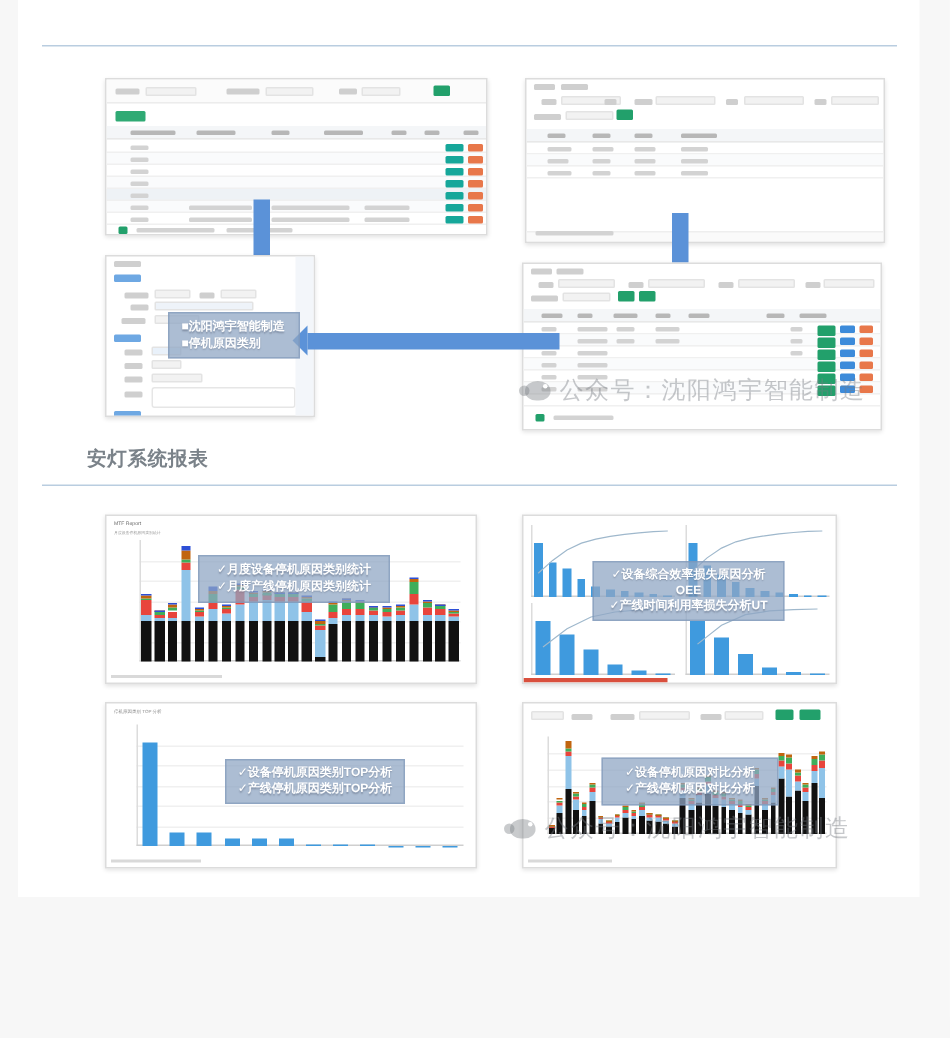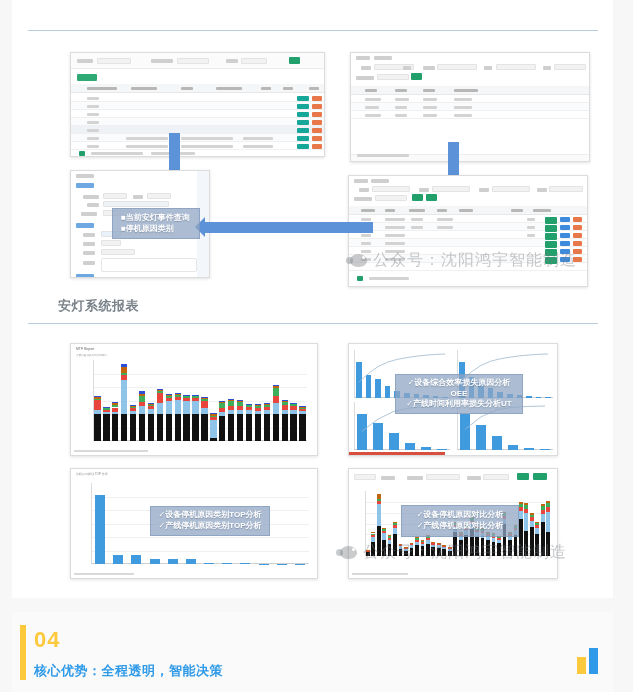--- a/index.html
+++ b/index.html
@@ -337,21 +337,21 @@
     </div>
 
     <div>
       <div class="arrow-shaft-h" style="left:193px; top:222px; width:168px;"></div>
       <div class="arrow-head-l" style="left:183px; top:217px;"></div>
     </div>
 
 
 
     <div class="callout" style="left:100px; top:208px; width:88px; height:31px; font-size:8px;">
-      <div>■当前安灯事件查询</div>
+      <div>■沈阳鸿宇智能制造</div>
       <div>■停机原因类别</div>
     </div>
 
 
     <div class="wm" style="left:338px; top:250px;">
       <span class="wm-logo"></span>
       <span>公众号：沈阳鸿宇智能制造</span>
     </div>
 
     <div class="sec-title" style="left:46px; top:297px;">安灯系统报表</div>
@@ -906,20 +906,24 @@
             <div class="seg" style="bottom:0.0px; height:24.0px; background:#111111;"></div>
             <div class="seg" style="bottom:24.0px; height:20.2px; background:#8fc3e8;"></div>
             <div class="seg" style="bottom:44.1px; height:4.8px; background:#e8453c;"></div>
             <div class="seg" style="bottom:48.9px; height:3.8px; background:#3fae5a;"></div>
             <div class="seg" style="bottom:52.8px; height:2.4px; background:#c1650f;"></div>
           </div>
         </div>
       <div style="position:absolute; left:3px; bottom:3px; width:56px; height:2px; background:#d9d9d9;"></div>
     </div>
 
+    <div class="callout" style="left:120px; top:370px; width:128px; height:32px; font-size:8px; align-items:center;">
+      <div>✓月度设备停机原因类别统计</div>
+      <div>✓月度产线停机原因类别统计</div>
+    </div>
 
     <div class="callout" style="left:383px; top:374px; width:128px; height:40px; font-size:8px; align-items:center;">
       <div>✓设备综合效率损失原因分析</div>
       <div>OEE</div>
       <div>✓产线时间利用率损失分析UT</div>
     </div>
 
     <div class="callout" style="left:389px; top:505px; width:118px; height:32px; font-size:8px; align-items:center;">
       <div>✓设备停机原因对比分析</div>
       <div>✓产线停机原因对比分析</div>
@@ -929,22 +933,13 @@
       <div>✓设备停机原因类别TOP分析</div>
       <div>✓产线停机原因类别TOP分析</div>
     </div>
 
     <div class="wm" style="left:328px; top:542px;">
       <span class="wm-logo"></span>
       <span>公众号：沈阳鸿宇智能制造</span>
     </div>
   </div>
 
-  <div class="banner">
-    <div class="ybar"></div>
-    <div class="num">04</div>
-    <div class="sub">核心优势：全程透明，智能决策</div>
-    <div class="mini">
-      <div class="b1"></div>
-      <div class="b2"></div>
-    </div>
-  </div>
 </div>
 
 </body></html>

